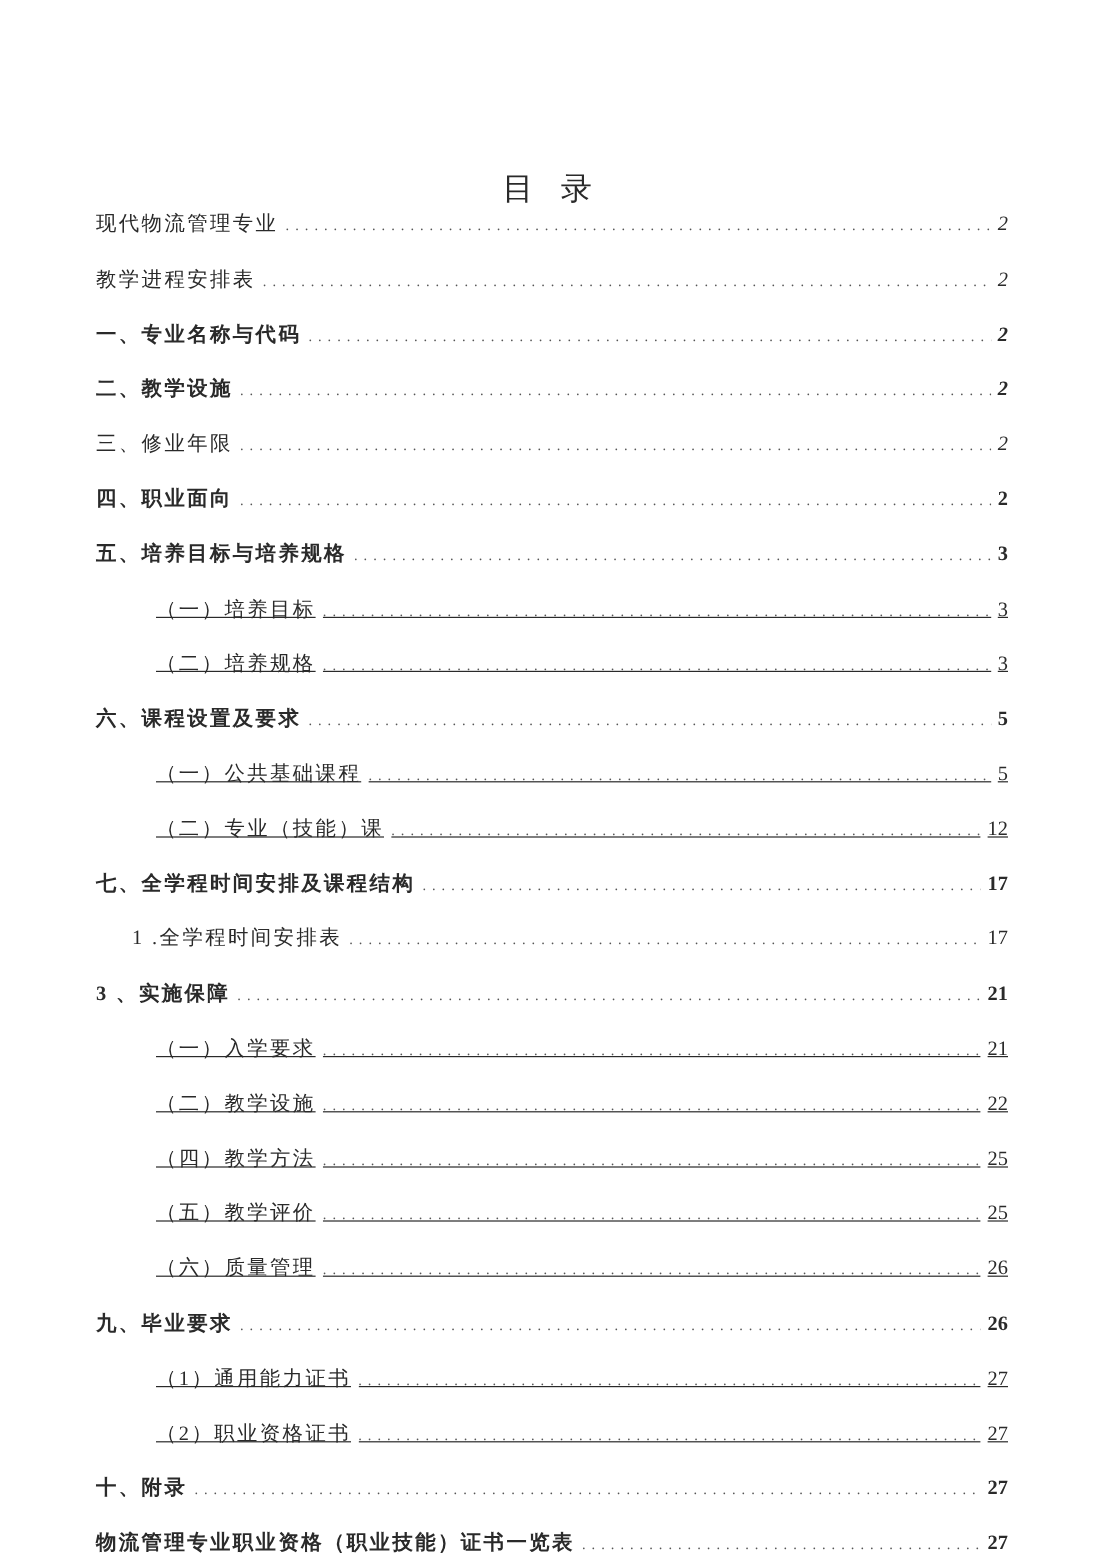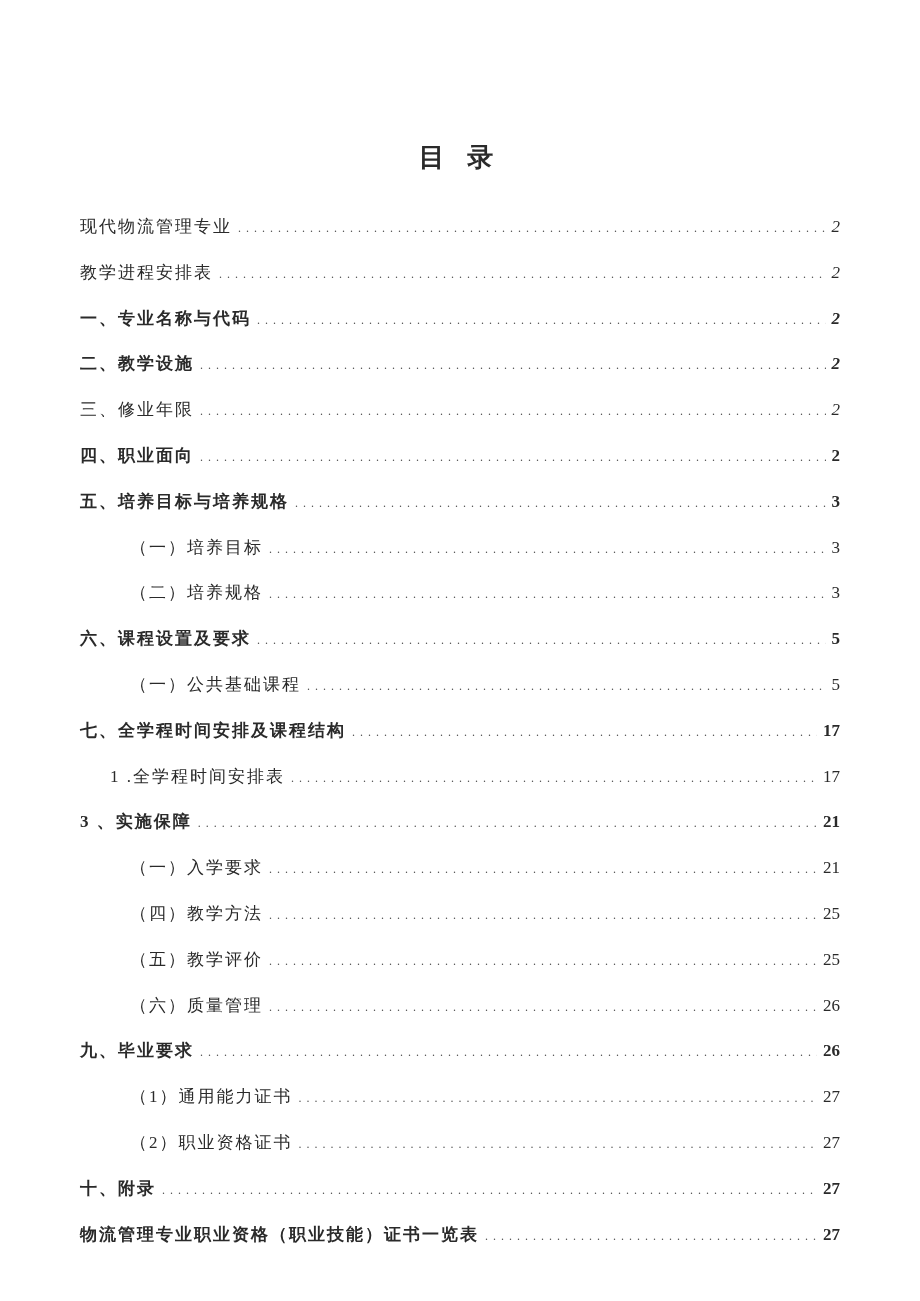--- a/index.html
+++ b/index.html
@@ -12,41 +12,41 @@
       font-family: "SimSun", "宋体", serif;
       width: 920px;
       height: 1301px;
       padding: 140px 80px 80px 80px;
       color: #2a2a2a;
     }
     .toc-title {
       text-align: center;
       font-size: 26px;
       letter-spacing: 8px;
-      margin-bottom: 40px;
-      font-weight: bold;
+      font-weight: normal;
     }
     .toc-entry {
       display: flex;
       align-items: baseline;
       font-size: 17px;
       line-height: 1.4;
       margin-bottom: 22px;
       white-space: nowrap;
     }
     .toc-entry.bold .toc-label,
     .toc-entry.bold .toc-page {
       font-weight: bold;
       font-family: Liberation Serif, serif;
     }
     .toc-entry.italic .toc-page {
       font-style: italic;
     }
     .toc-entry.indent-1 {
       padding-left: 50px;
+      text-decoration: underline;
     }
     .toc-entry.indent-2 {
       padding-left: 30px;
     }
     .toc-label {
       flex: 0 0 auto;
       letter-spacing: 2px;
     }
     .toc-leader {
       flex: 1 1 auto;
@@ -117,39 +117,49 @@
     <div class="toc-entry bold">
       <span class="toc-label">六、课程设置及要求</span>
       <span class="toc-leader"></span>
       <span class="toc-page">5</span>
     </div>
     <div class="toc-entry indent-1">
       <span class="toc-label">（一）公共基础课程</span>
       <span class="toc-leader"></span>
       <span class="toc-page">5</span>
     </div>
+    <div class="toc-entry indent-1">
+      <span class="toc-label">（二）专业（技能）课</span>
+      <span class="toc-leader"></span>
+      <span class="toc-page">12</span>
+    </div>
     <div class="toc-entry bold">
       <span class="toc-label">七、全学程时间安排及课程结构</span>
       <span class="toc-leader"></span>
       <span class="toc-page">17</span>
     </div>
     <div class="toc-entry indent-2">
       <span class="toc-label">1 .全学程时间安排表</span>
       <span class="toc-leader"></span>
       <span class="toc-page">17</span>
     </div>
     <div class="toc-entry bold">
       <span class="toc-label">3   、实施保障</span>
       <span class="toc-leader"></span>
       <span class="toc-page">21</span>
     </div>
     <div class="toc-entry indent-1">
       <span class="toc-label">（一）入学要求</span>
       <span class="toc-leader"></span>
       <span class="toc-page">21</span>
+    </div>
+    <div class="toc-entry indent-1">
+      <span class="toc-label">（二）教学设施</span>
+      <span class="toc-leader"></span>
+      <span class="toc-page">22</span>
     </div>
     <div class="toc-entry indent-1">
       <span class="toc-label">（四）教学方法</span>
       <span class="toc-leader"></span>
       <span class="toc-page">25</span>
     </div>
     <div class="toc-entry indent-1">
       <span class="toc-label">（五）教学评价</span>
       <span class="toc-leader"></span>
       <span class="toc-page">25</span>

